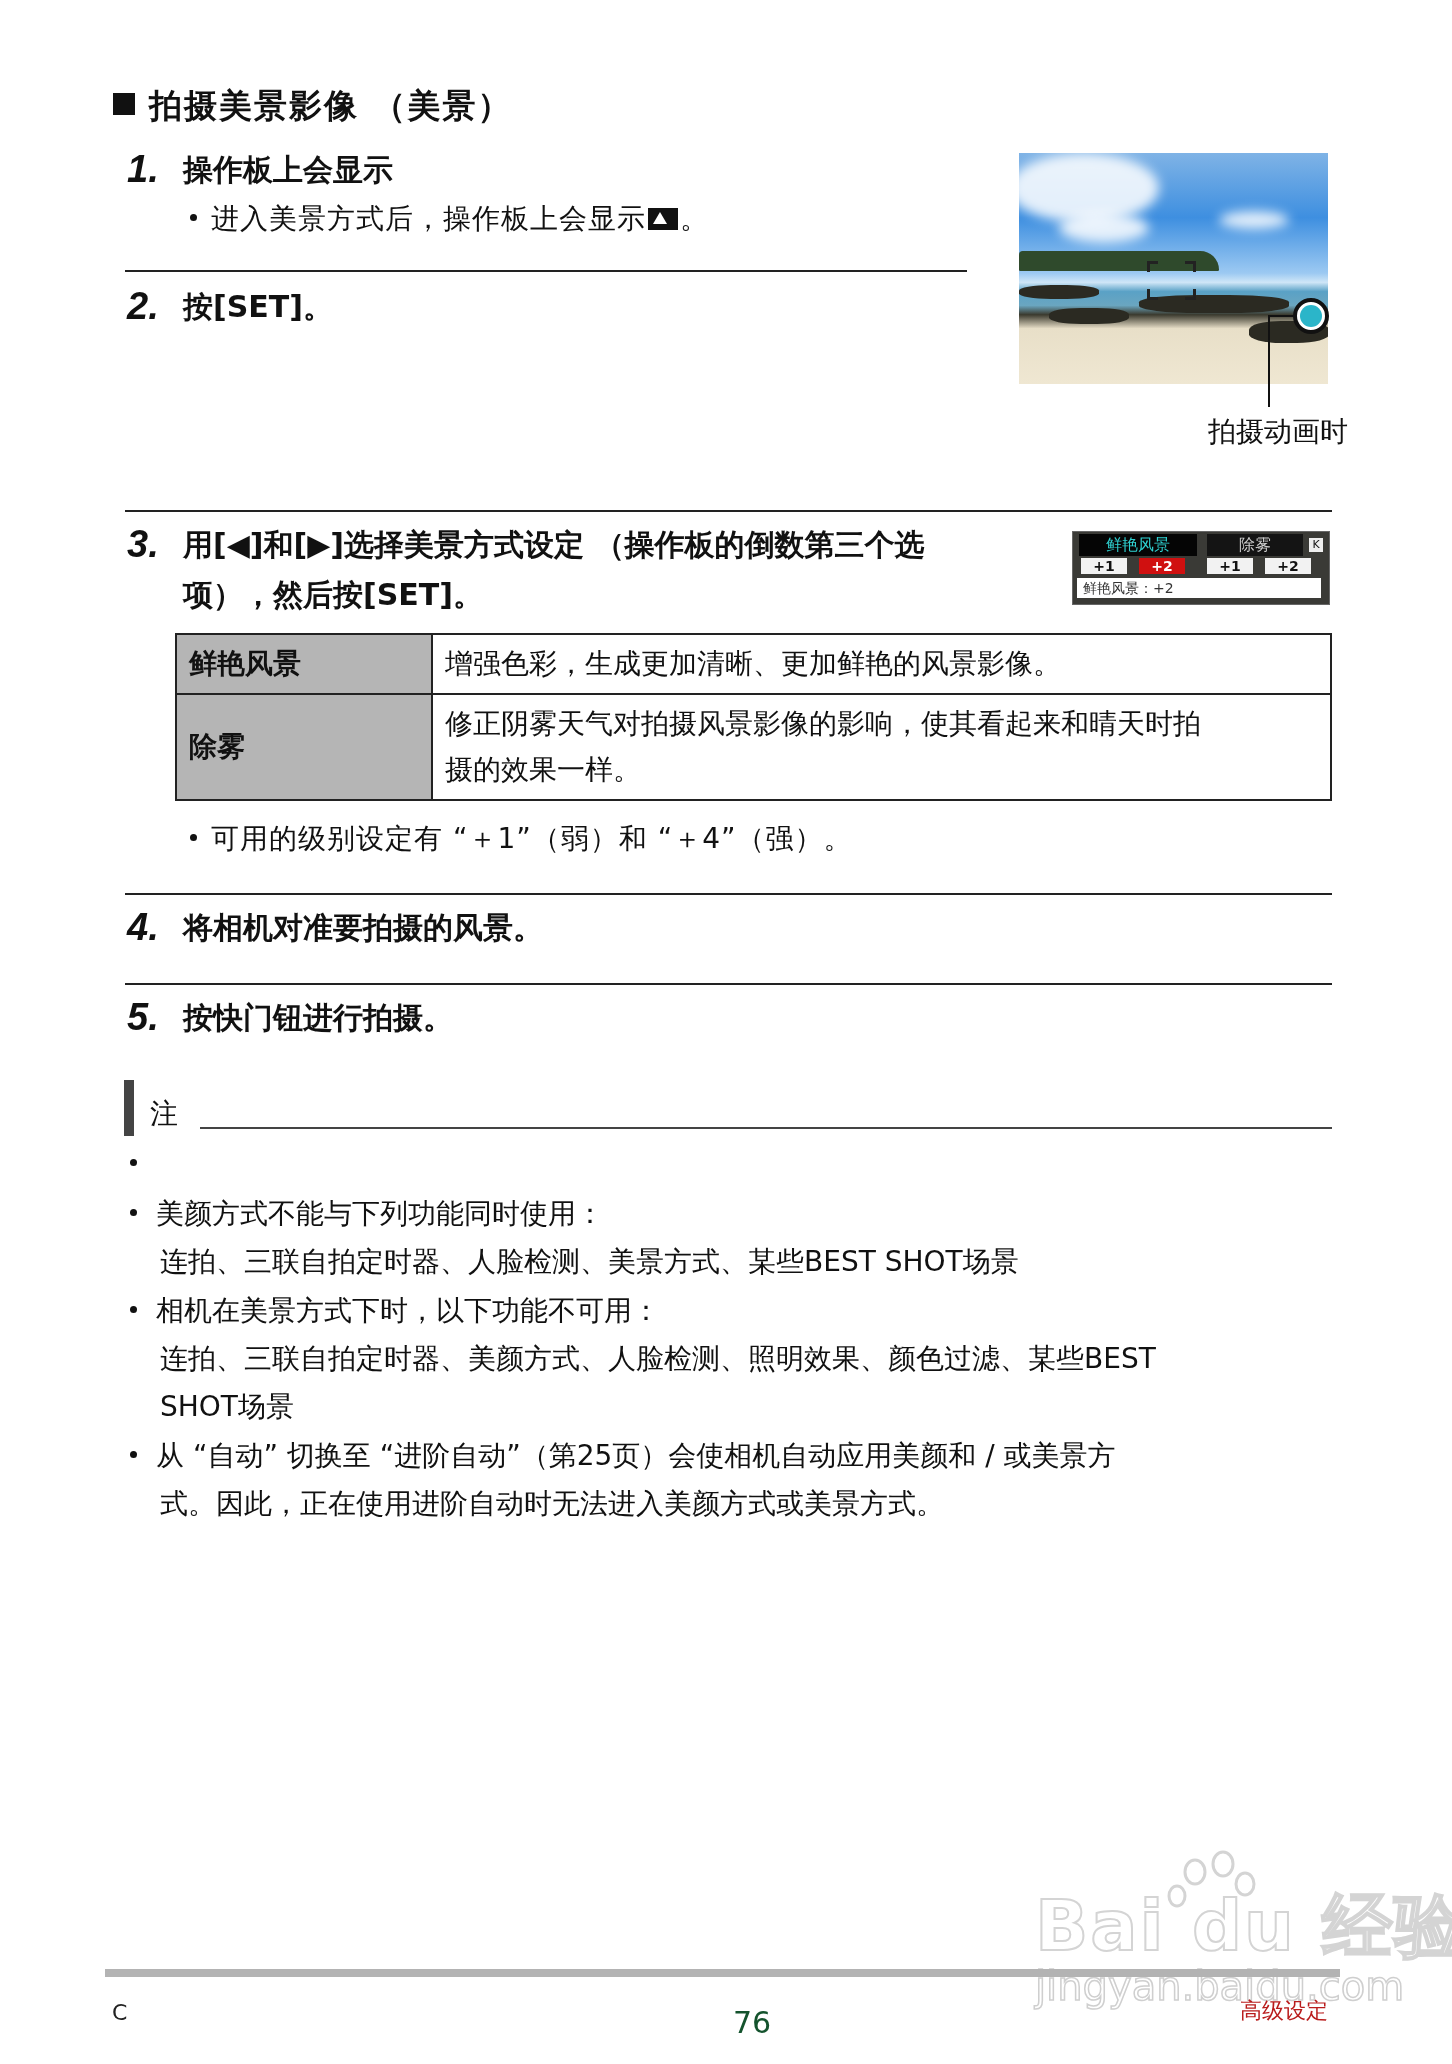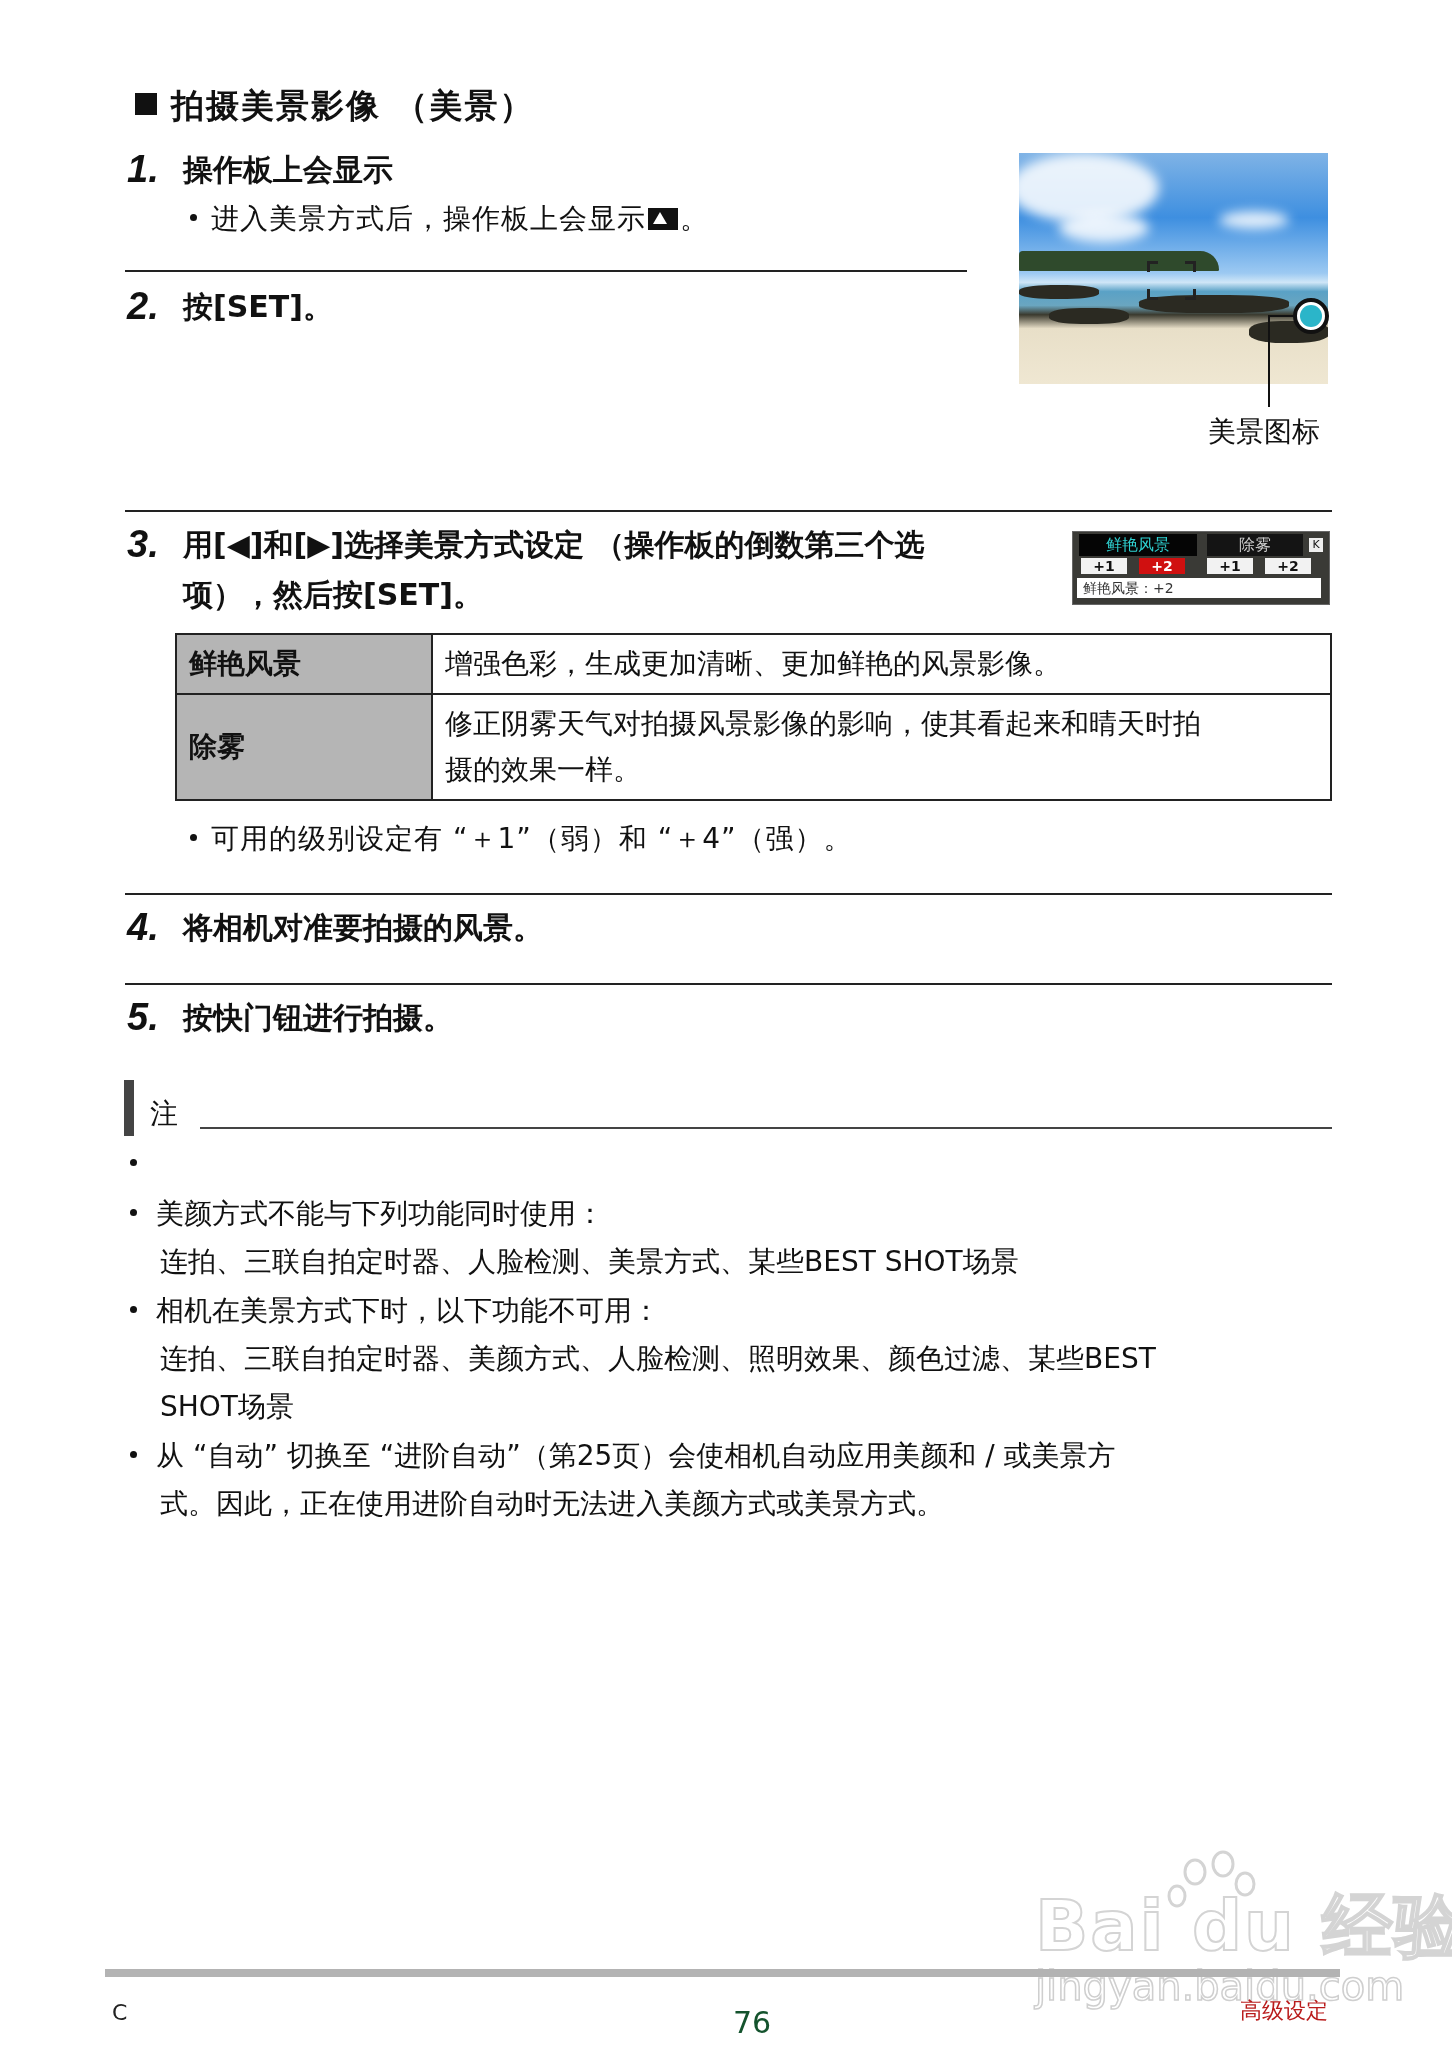--- a/index.html
+++ b/index.html
@@ -1,19 +1,19 @@
 <!DOCTYPE html>
 <html><head>
 <meta charset="utf-8">
 <style>
   html, body { margin:0; padding:0; background:#ffffff; }
   body { width:1452px; height:2064px; position:relative; overflow:hidden;
          font-family:"DejaVu Sans","Liberation Sans",sans-serif; color:#111; }
   .abs { position:absolute; }
-  .title { left:135px; top:84px; font-size:33px; font-weight:bold; letter-spacing:2px; white-space:nowrap; }
+  .title { left:113px; top:84px; font-size:33px; font-weight:bold; letter-spacing:2px; white-space:nowrap; }
   .title .sq { display:inline-block; width:22px; height:22px; background:#111; margin-right:14px; vertical-align:2px; }
   .step { left:127px; font-size:30px; font-weight:bold; white-space:nowrap; }
   .step .num { display:inline-block; width:56px; font-family:"Liberation Sans",sans-serif; font-style:italic; font-size:38px; font-weight:bold; vertical-align:-2px; }
   .bullet { font-size:28px; white-space:nowrap; letter-spacing:1px; }
   .bullet .dot { display:inline-block; width:7px; height:7px; border-radius:50%; background:#111; margin-right:14px; vertical-align:7px; }
   .hr { height:2px; background:#222; }
   .icon-inline { display:inline-block; width:30px; height:22px; background:#111; vertical-align:-2px; margin:0 2px; position:relative; }
   .icon-inline:after { content:""; position:absolute; left:5px; top:4px; border-left:7px solid transparent; border-right:7px solid transparent; border-bottom:12px solid #fff; }
   
   .photo { left:1019px; top:153px; width:309px; height:231px; overflow:hidden;
@@ -86,21 +86,21 @@
   <div class="af" style="left:128px; top:108px; border-right:none; border-bottom:none;"></div>
   <div class="af" style="left:166px; top:108px; border-left:none; border-bottom:none;"></div>
   <div class="af" style="left:128px; top:136px; border-right:none; border-top:none;"></div>
   <div class="af" style="left:166px; top:136px; border-left:none; border-top:none;"></div>
 </div>
 <div class="abs scene-badge">
     <div class="in"></div>
   </div>
 <div class="abs leader-h"></div>
 <div class="abs leader"></div>
-<div class="abs photo-caption">美景图标</div>
+<div class="abs photo-caption">拍摄动画时</div>
 
 <div class="abs hr" style="left:125px; top:510px; width:1207px"></div>
 
 <div class="abs step" style="top:523px">
   <span class="num">3.</span><span>用[◀]和[▶]选择美景方式设定 （操作板的倒数第三个选</span>
 </div>
 <div class="abs step" style="top:575px; left:183px">
   <span>项），然后按[SET]。</span>
 </div>
 

